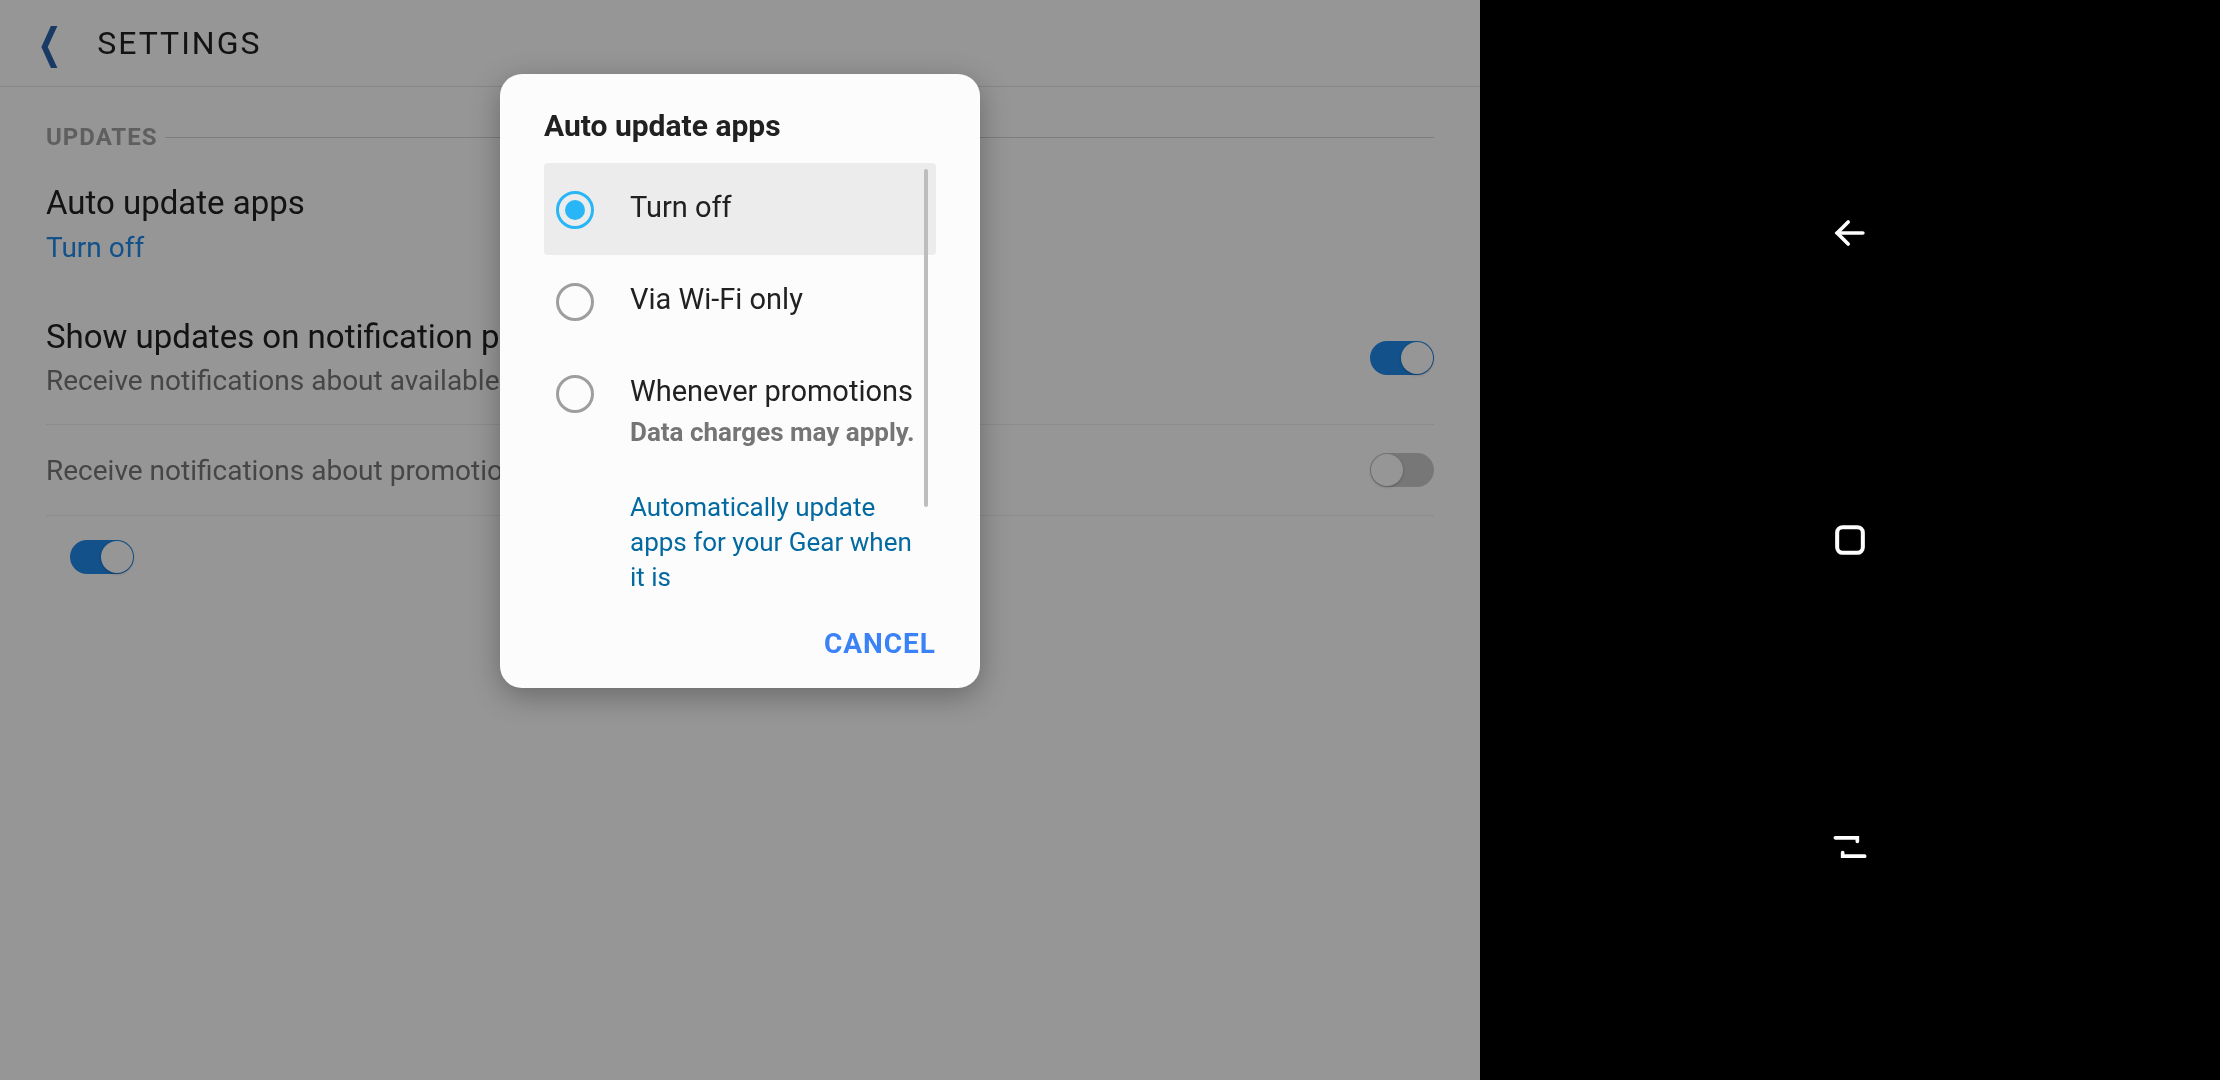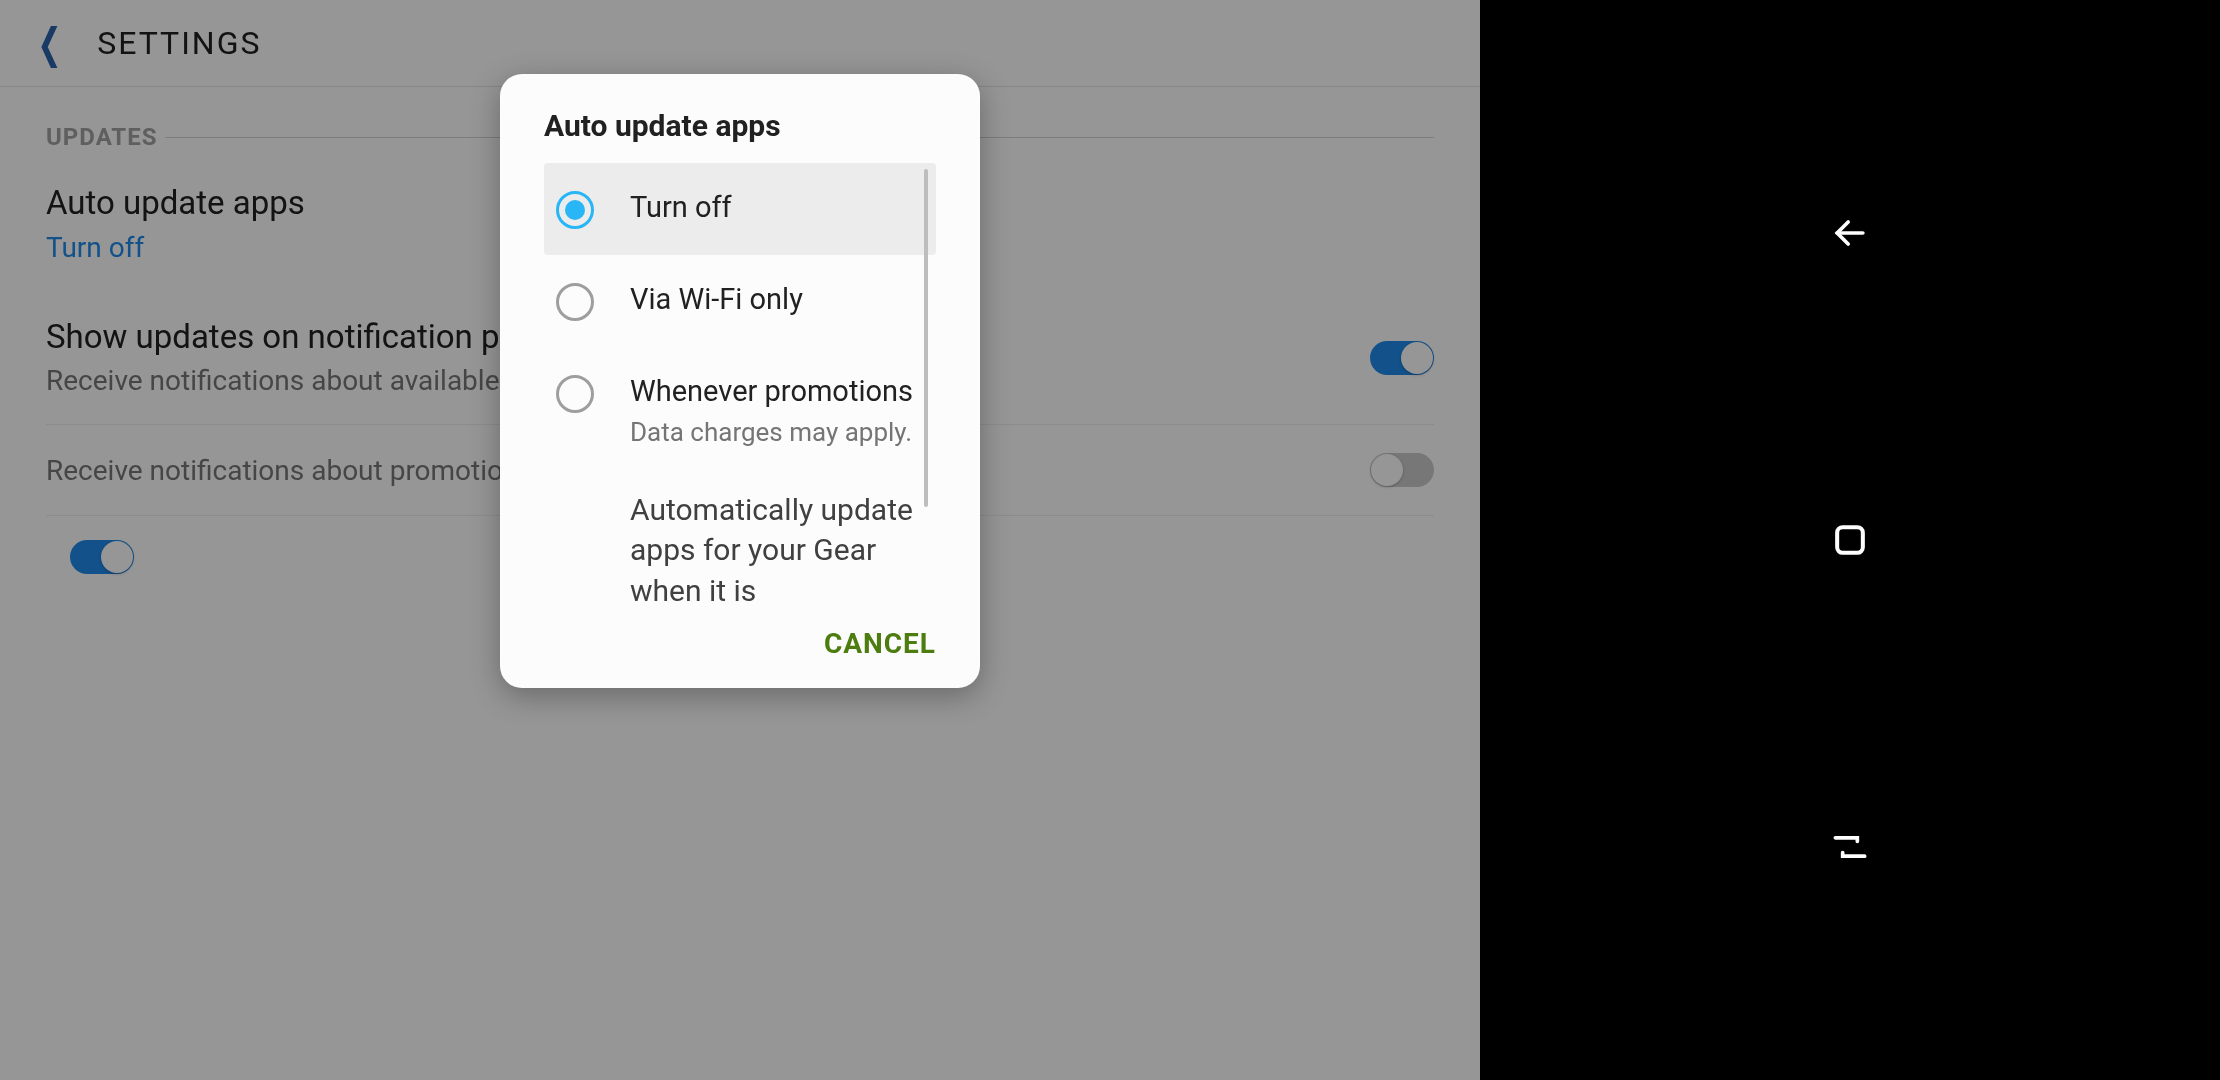--- a/index.html
+++ b/index.html
@@ -161,45 +161,46 @@
   .radio-text .label {
     font-size: 29px;
     color: #212121;
     line-height: 1.3;
   }
   .radio-text .desc {
     font-size: 26px;
     color: #757575;
     line-height: 1.35;
     margin-top: 4px;
+    font-weight: bold;
   }
   .extra-desc {
-    font-size: 30px;
-    color: #404040;
+    font-size: 26px;
+    color: #0369a1;
     line-height: 1.35;
     padding: 14px 12px 0 86px;
   }
   .dialog-scrollbar {
     position: absolute;
     right: 52px;
     top: 6px;
     width: 4px;
     height: 338px;
     background: #bdbdbd;
     border-radius: 2px;
   }
   .dialog-actions {
     display: flex;
     justify-content: flex-end;
     padding: 24px 44px 28px;
   }
   .dialog-cancel {
     font-size: 28px;
     font-weight: 700;
-    color: #4d7c0f;
+    color: #3b82f6;
     letter-spacing: 1px;
   }
 
   .nav-bar {
     width: 740px;
     height: 100%;
     background: #000;
     display: flex;
     flex-direction: column;
     align-items: flex-start;

